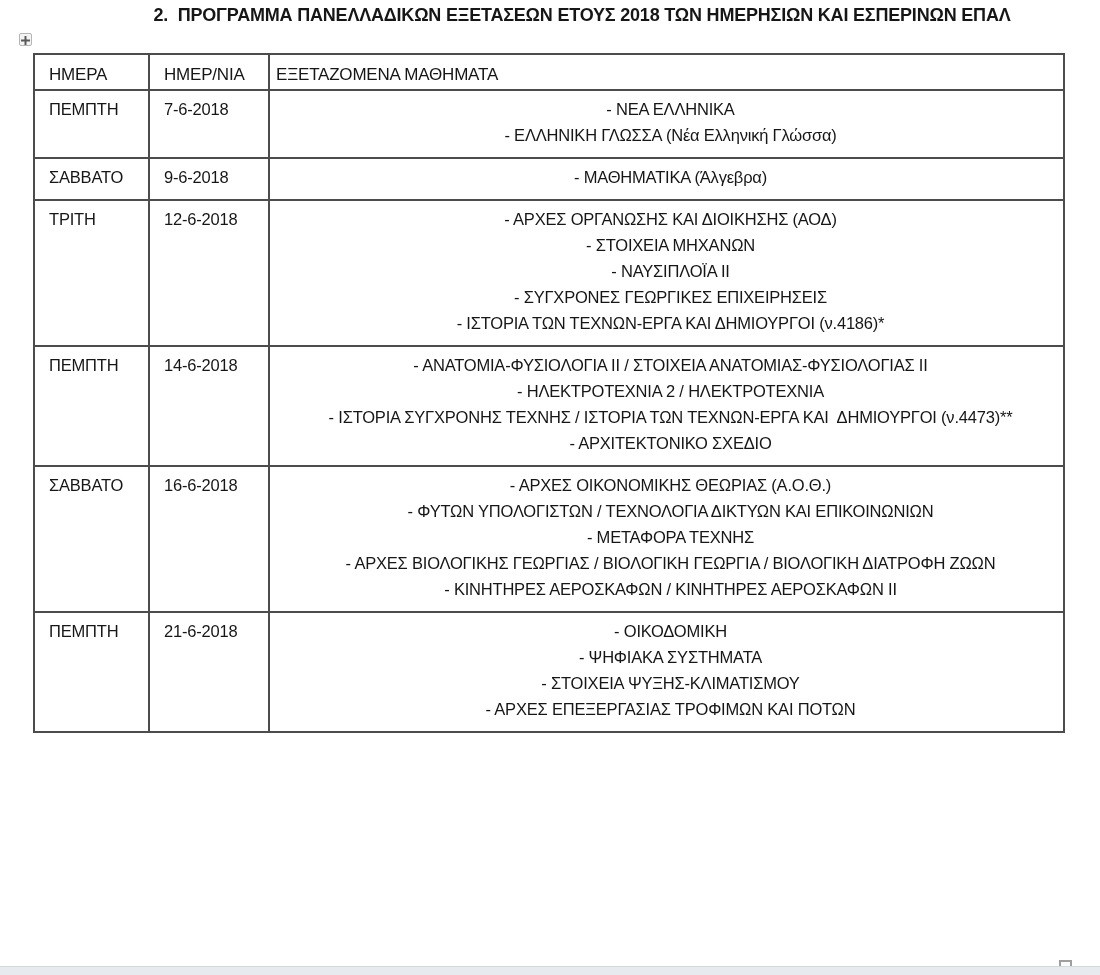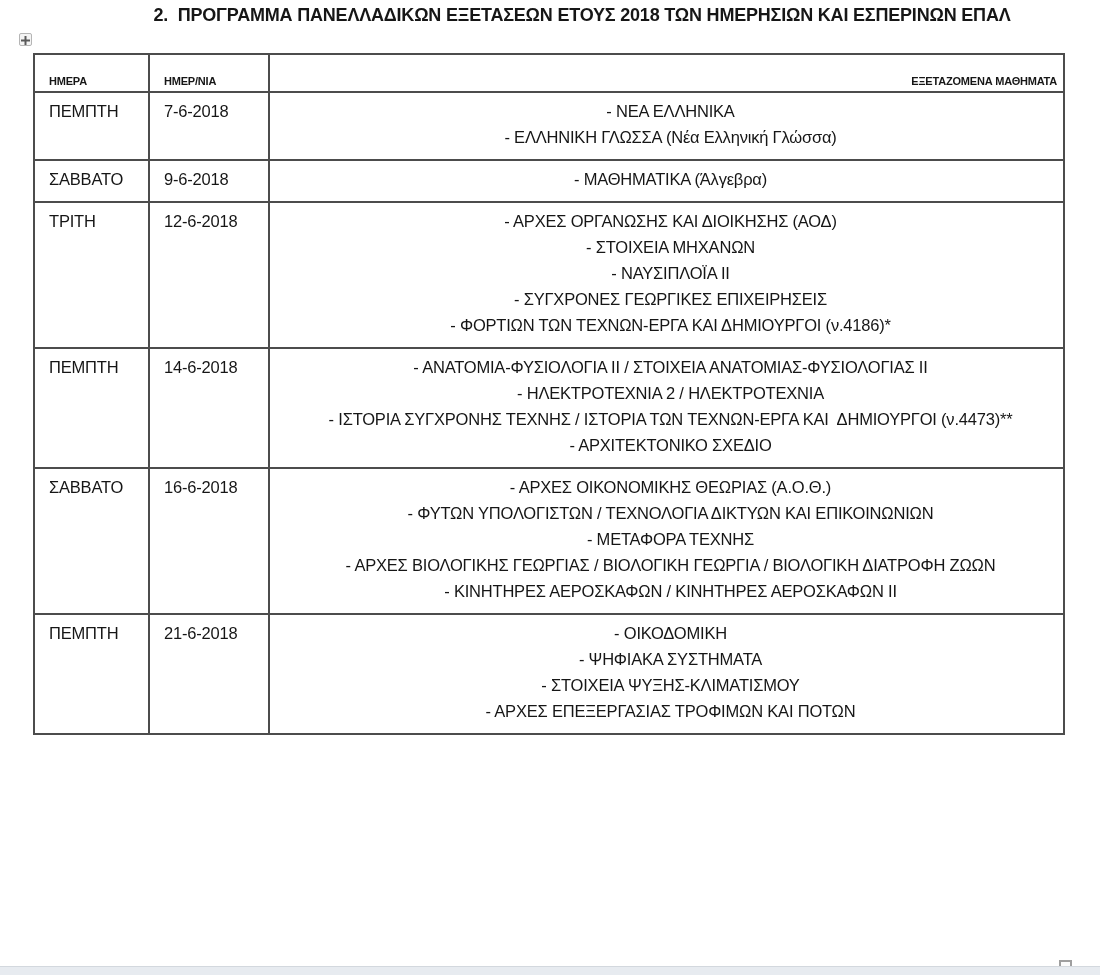--- a/index.html
+++ b/index.html
@@ -24,24 +24,24 @@
     display:flex;align-items:center;justify-content:center;box-sizing:border-box;
   }
   table.schedule{
     position:absolute;left:33px;top:53px;width:1030px;
     border-collapse:collapse;table-layout:fixed;
   }
   .schedule th,.schedule td{
     border:2px solid var(--border);vertical-align:top;color:var(--text);
   }
   .schedule th{
-    font-size:11px;font-weight:bold;text-align:left;
-    padding:20px 6px 4px 14px;letter-spacing:-0.2px;
+    font-size:17px;font-weight:normal;text-align:left;
+    padding:10px 6px 4px 14px;letter-spacing:-0.2px;
   }
-  .schedule th.center{text-align:right;padding-left:6px;}
+  .schedule th.center{text-align:left;padding-left:6px;}
   .schedule td{
     font-size:16.5px;letter-spacing:-0.2px;line-height:26px;
     padding:5px 4px 9px 14px;
   }
   .schedule td.subjects{padding-left:12px;text-align:center;}
   .subject-line{white-space:pre;}
   .day-cell,.date-cell{white-space:nowrap;}
   .hscrollbar{
     position:absolute;left:0;bottom:0;width:1100px;height:8px;
     background:var(--strip);border-top:1px solid var(--strip-border);
@@ -94,21 +94,21 @@
         </td>
       </tr>
       <tr>
         <td class="day-cell">ΤΡΙΤΗ</td>
         <td class="date-cell">12-6-2018</td>
         <td class="subjects">
           <div class="subject-line">- ΑΡΧΕΣ ΟΡΓΑΝΩΣΗΣ ΚΑΙ ΔΙΟΙΚΗΣΗΣ (ΑΟΔ)</div>
           <div class="subject-line">- ΣΤΟΙΧΕΙΑ ΜΗΧΑΝΩΝ</div>
           <div class="subject-line">- ΝΑΥΣΙΠΛΟΪΑ ΙΙ</div>
           <div class="subject-line">- ΣΥΓΧΡΟΝΕΣ ΓΕΩΡΓΙΚΕΣ ΕΠΙΧΕΙΡΗΣΕΙΣ</div>
-          <div class="subject-line">- ΦΟΡΤΙΩΝ ΤΩΝ ΤΕΧΝΩΝ-ΕΡΓΑ ΚΑΙ ΔΗΜΙΟΥΡΓΟΙ (ν.4186)*</div>
+          <div class="subject-line">- ΙΣΤΟΡΙΑ ΤΩΝ ΤΕΧΝΩΝ-ΕΡΓΑ ΚΑΙ ΔΗΜΙΟΥΡΓΟΙ (ν.4186)*</div>
         </td>
       </tr>
       <tr>
         <td class="day-cell">ΠΕΜΠΤΗ</td>
         <td class="date-cell">14-6-2018</td>
         <td class="subjects">
           <div class="subject-line">- ΑΝΑΤΟΜΙΑ-ΦΥΣΙΟΛΟΓΙΑ ΙΙ / ΣΤΟΙΧΕΙΑ ΑΝΑΤΟΜΙΑΣ-ΦΥΣΙΟΛΟΓΙΑΣ ΙΙ</div>
           <div class="subject-line">- ΗΛΕΚΤΡΟΤΕΧΝΙΑ 2 / ΗΛΕΚΤΡΟΤΕΧΝΙΑ</div>
           <div class="subject-line">- ΙΣΤΟΡΙΑ ΣΥΓΧΡΟΝΗΣ ΤΕΧΝΗΣ / ΙΣΤΟΡΙΑ ΤΩΝ ΤΕΧΝΩΝ-ΕΡΓΑ ΚΑΙ  ΔΗΜΙΟΥΡΓΟΙ (ν.4473)**</div>
           <div class="subject-line">- ΑΡΧΙΤΕΚΤΟΝΙΚΟ ΣΧΕΔΙΟ</div>

